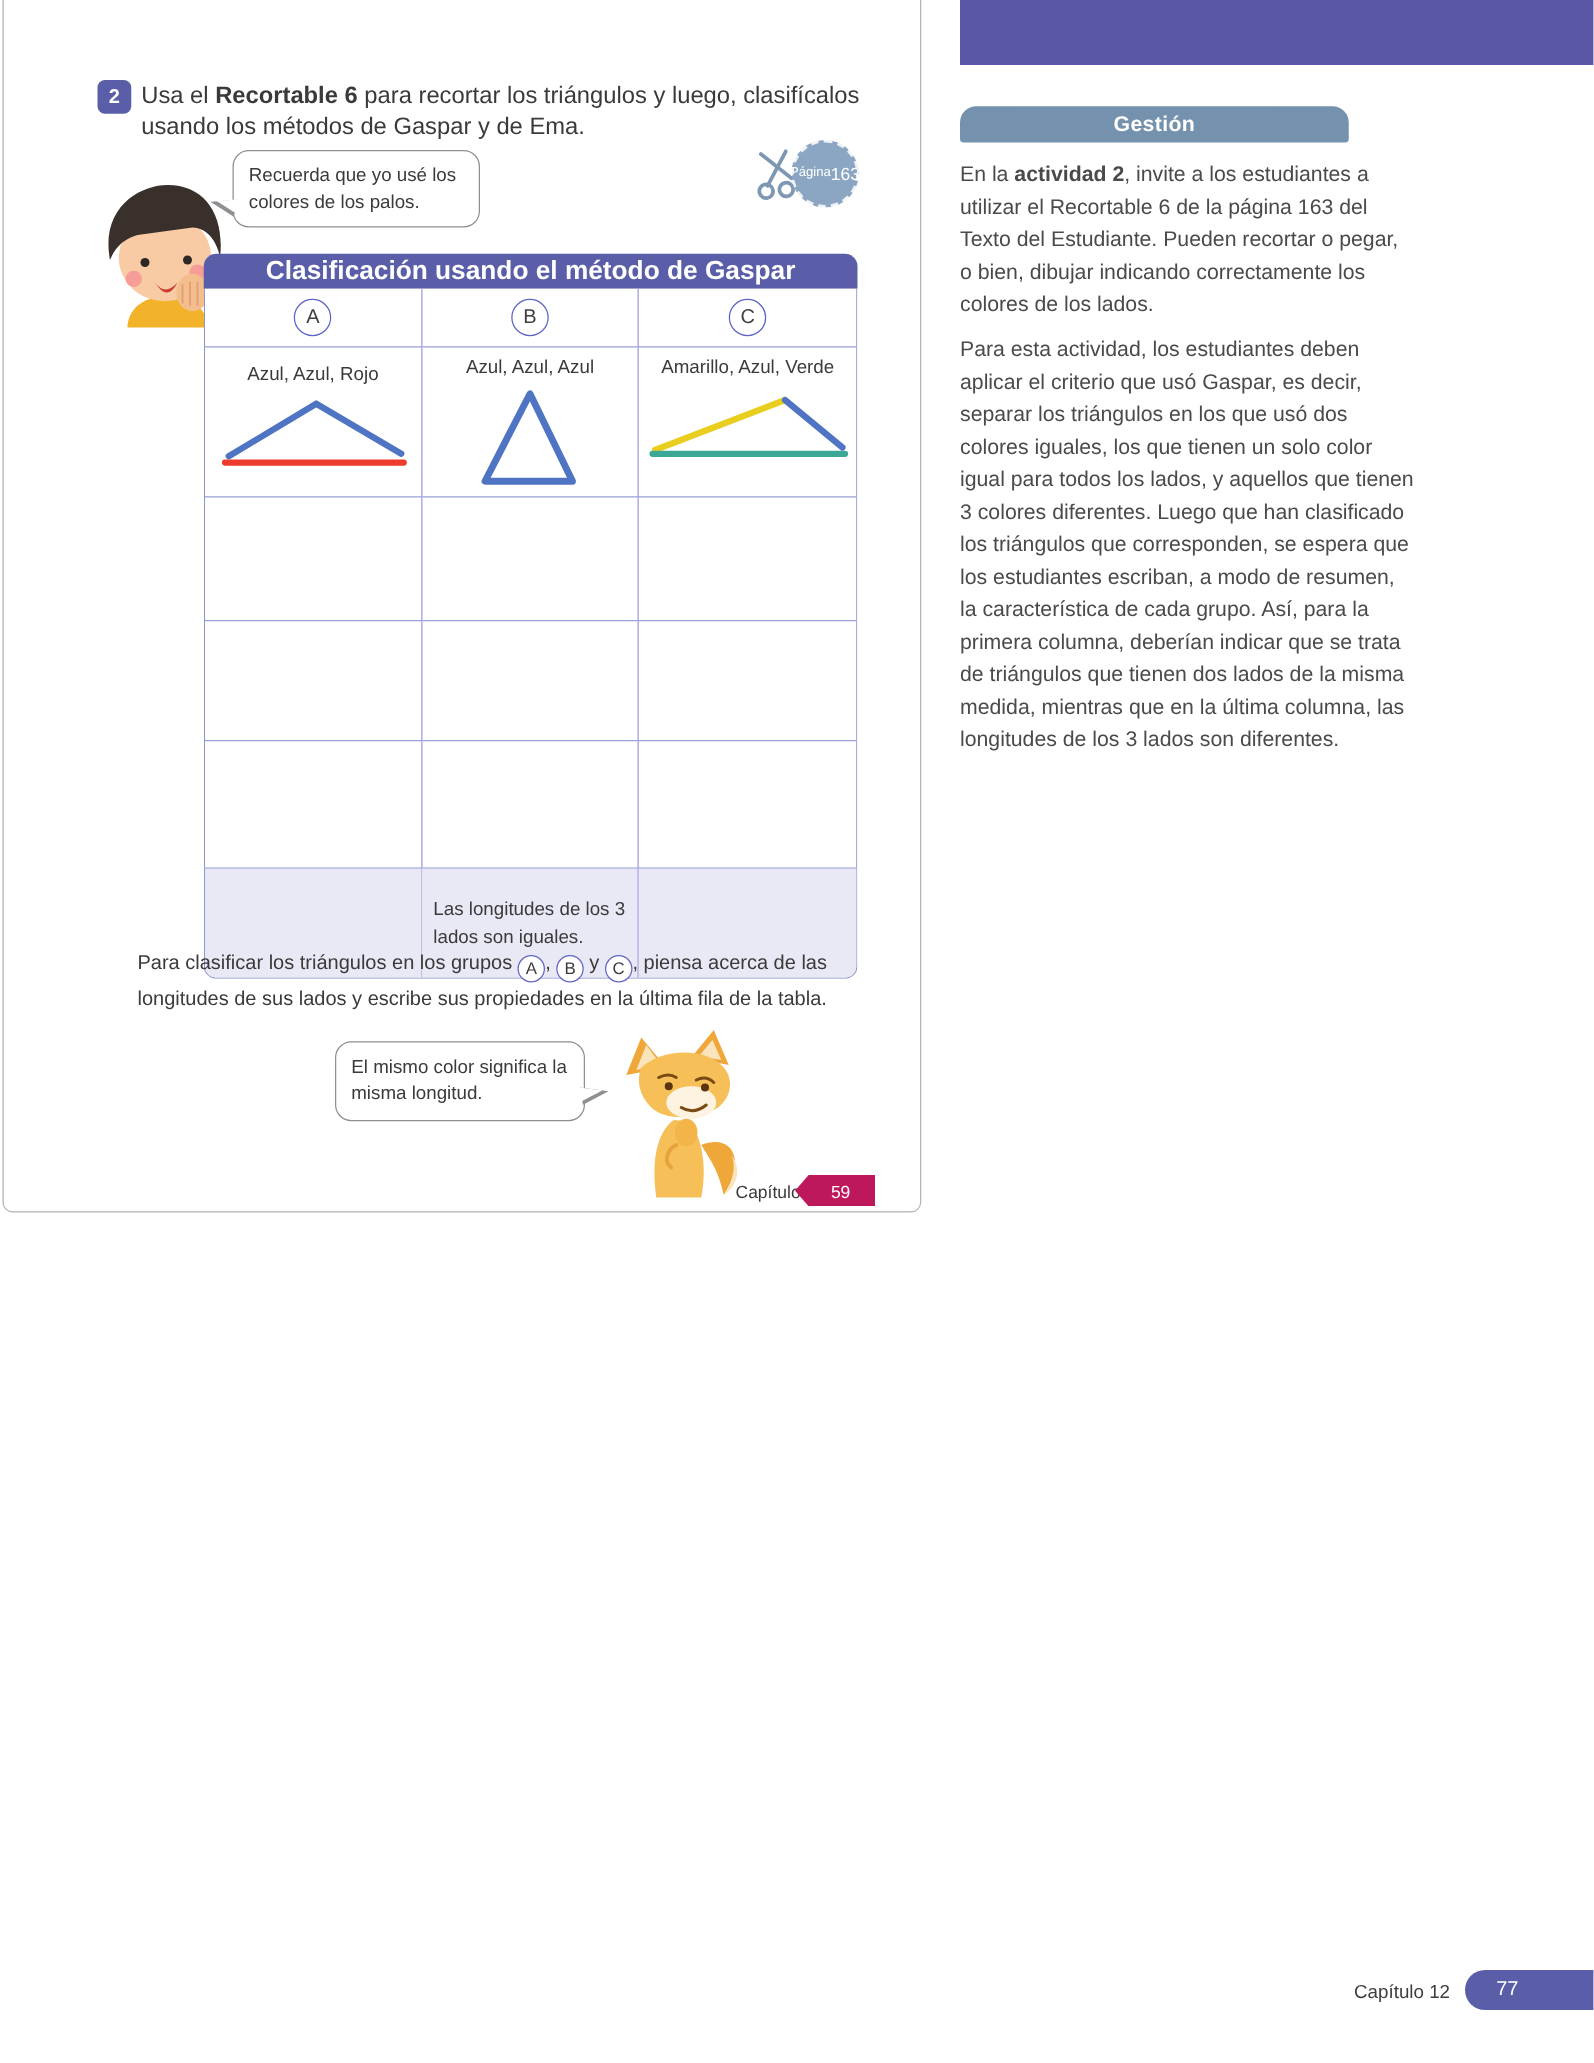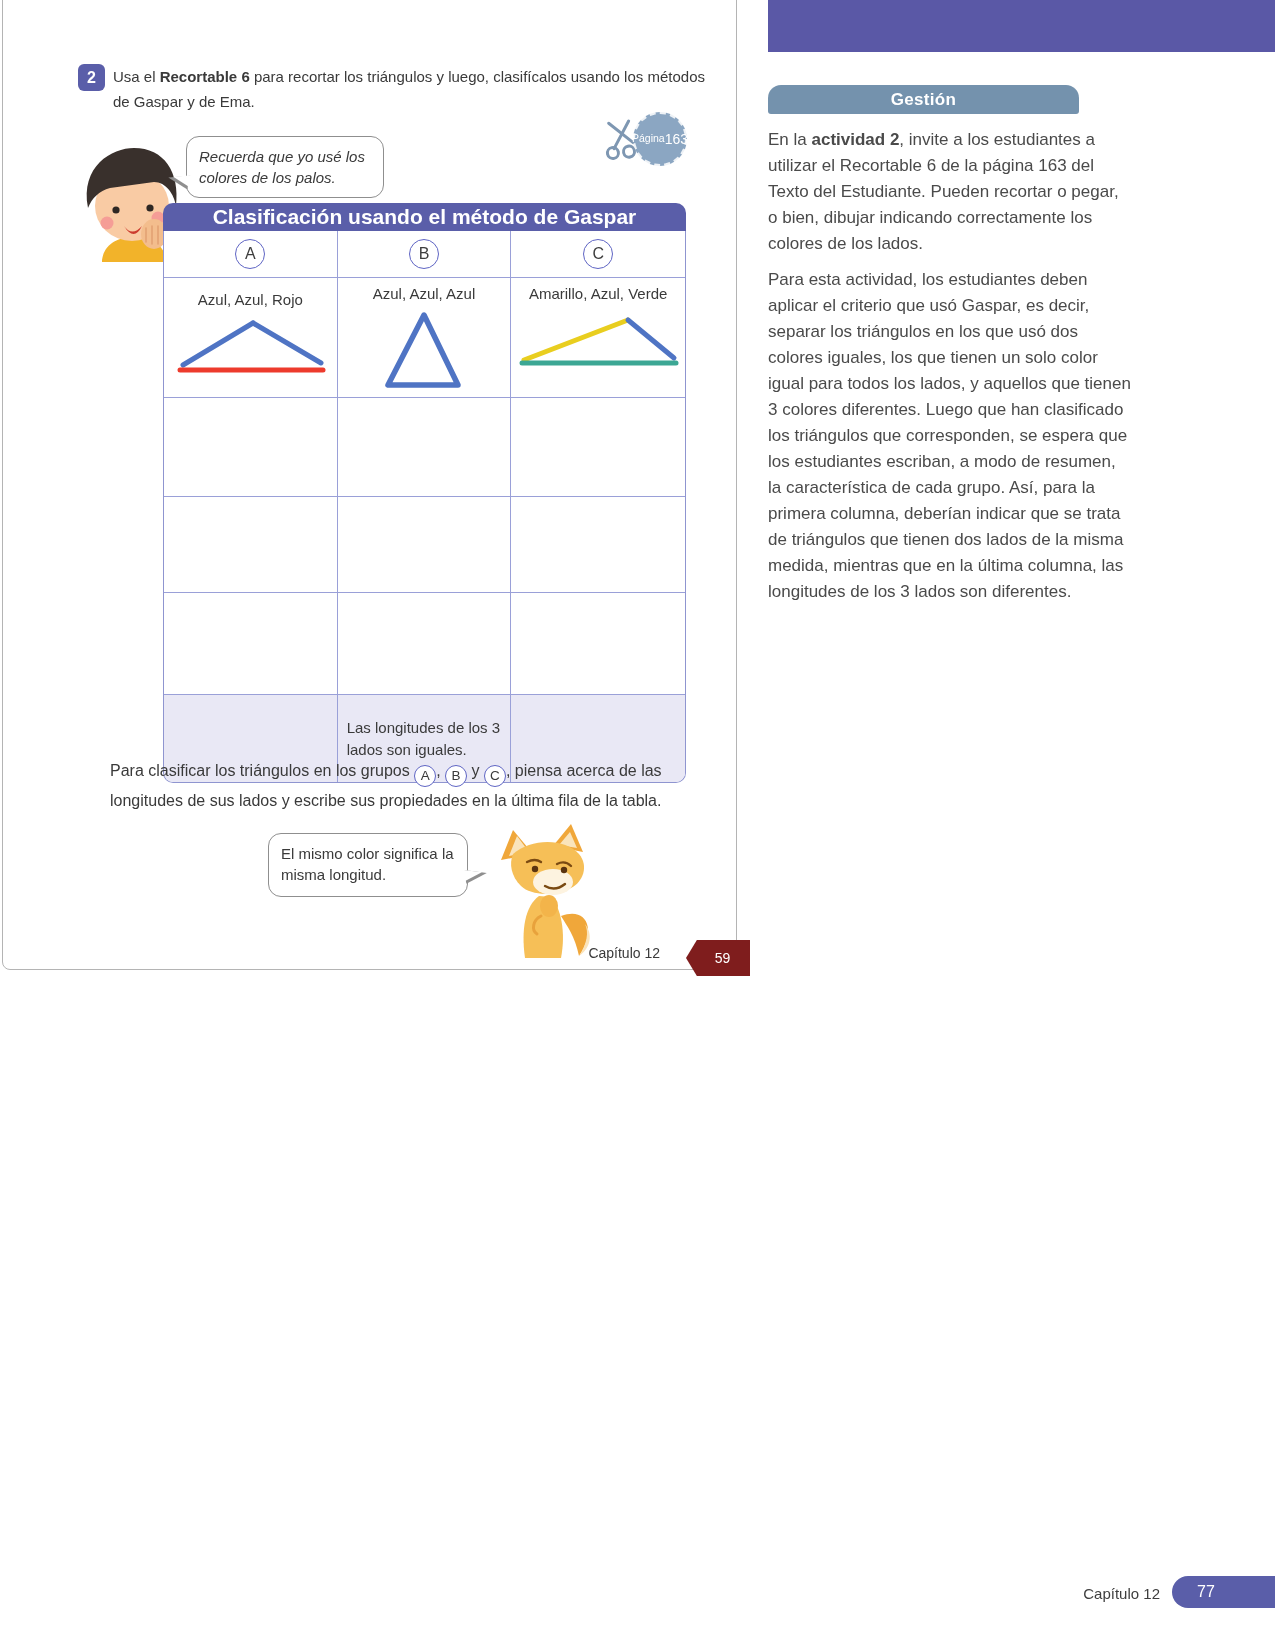--- a/index.html
+++ b/index.html
@@ -8,32 +8,32 @@
   #canvas { position:relative; width:1275px; height:1650px; background:#fff; overflow:hidden; }
   .abs { position:absolute; }
 
   
   .student-page { left:2px; top:-6px; width:735px; height:976px;
     border:1px solid #b4b4b4; border-radius:0 0 8px 8px; background:#fff; }
 
   .act-badge { left:78px; top:64px; width:27px; height:27px; background:#5a5ea9;
     border-radius:6px; color:#fff; font-weight:bold; font-size:16px;
     display:flex; align-items:center; justify-content:center; }
-  .act-text { left:113px; top:64px; width:592px; font-size:15px; line-height:25px; color:#3a3a3a; }
+  .act-text { left:113px; top:64px; width:592px; font-size:19px; line-height:25px; color:#3a3a3a; }
 
   .pageref-circle { left:633px; top:112px; width:54px; height:54px; border-radius:50%;
     background:#8ba6c2; border:2px dashed rgba(255,255,255,.85); color:#fff;
     display:flex; flex-direction:row; align-items:center; justify-content:center; line-height:1.05; }
   .pageref-circle .l1 { font-size:10.5px; }
   .pageref-circle .l2 { font-size:14px; }
 
   
   .bubble { background:#fff; border:1.6px solid #8f8f8f; border-radius:13px;
     padding:9px 12px; font-size:15px; line-height:21px; color:#3a3a3a; }
-  .bubble-boy { left:186px; top:136px; width:198px; height:62px;font-style:italic; }
+  .bubble-boy { left:186px; top:120px; width:198px; height:62px; }
   .bubble-boy::before { content:""; position:absolute; left:-19px; bottom:10px; width:0; height:0;
     border-top:7px solid transparent; border-bottom:7px solid transparent; border-right:21px solid #8f8f8f;
     transform:rotate(14deg); }
   .bubble-boy::after { content:""; position:absolute; left:-14px; bottom:12px; width:0; height:0;
     border-top:6px solid transparent; border-bottom:6px solid transparent; border-right:18px solid #fff;
     transform:rotate(14deg); }
   .bubble-fox { left:268px; top:833px; width:200px; height:64px; }
   .bubble-fox::before { content:""; position:absolute; right:-20px; bottom:14px; width:0; height:0;
     border-top:7px solid transparent; border-bottom:7px solid transparent; border-left:22px solid #8f8f8f;
     transform:rotate(-10deg); }
@@ -62,21 +62,21 @@
   .tri-svg { margin-top:6px; }
   .sum-text { display:flex; align-items:center; padding:10px 8px 10px 9px;
     font-size:15px; line-height:22px; color:#3a3a3a; }
 
   .instruction { left:110px; top:757px; width:578px; font-size:16px; line-height:27px; color:#3a3a3a; }
   .inline-letter { display:inline-flex; width:22px; height:22px; border:1.4px solid #5f65c4;
     border-radius:50%; align-items:center; justify-content:center; font-size:13.5px;
     vertical-align:-4px; background:#fff; }
 
   .footer-left-chapter { left:560px; top:945px; width:100px; text-align:right; font-size:14px; color:#3a3a3a; }
-  .badge-59 { left:686px; top:940px; width:64px; height:36px; background:#7f1d1d; color:#fff;
+  .badge-59 { left:636px; top:940px; width:64px; height:25px; background:#be185d; color:#fff;
     clip-path:polygon(0 50%, 17% 0, 100% 0, 100% 100%, 17% 100%);
     display:flex; align-items:center; justify-content:center; padding-left:9px; font-size:14px; }
 
   
   .top-banner { left:768px; top:0; width:507px; height:52px; background:#5a58a6; }
   .gestion-header { left:768px; top:85px; width:311px; height:29px; background:#7492ad;
     border-radius:13px 13px 3px 3px; color:#fff; font-weight:bold; font-size:17px;
     display:flex; align-items:center; justify-content:center; letter-spacing:.3px; }
   .side-p { left:768px; width:364px; font-size:17px; line-height:26px; color:#4a4a4a; }
   .side-p1 { top:127px; }

